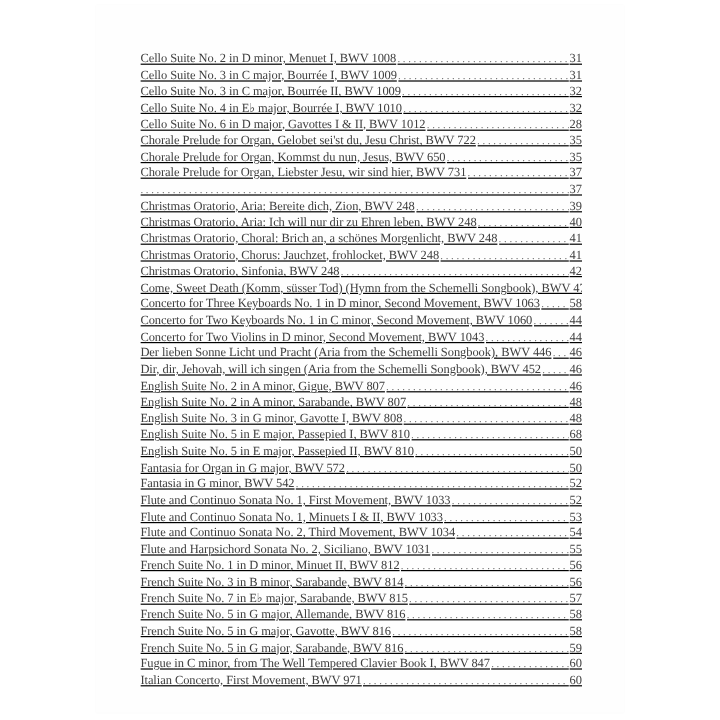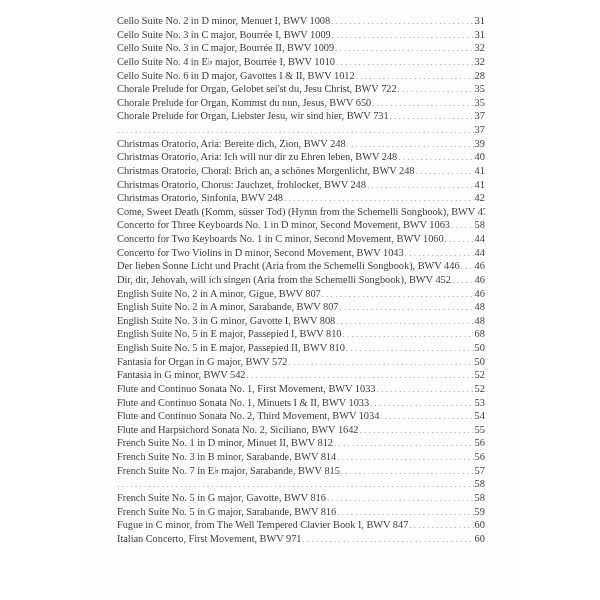--- a/index.html
+++ b/index.html
@@ -7,22 +7,22 @@
     width: 600px; height: 600px; background: #ffffff; overflow: hidden;
     position: relative;
     font-family: "Liberation Serif", "DejaVu Serif", serif;
   }
   .page {
     position: absolute; left: 80px; top: 4px; width: 440px; height: 590px;
     background: #fefefe;
     box-shadow: 0 0 1px rgba(0,0,0,0.04);
   }
   .toc {
-    position: absolute; left: 117px; top: 14px; width: 368px;
-    margin: 0; padding: 0; list-style: none;
+    position: absolute; left: 117px; top: 43px; width: 368px;
+    margin: 0; padding: 0; list-style: none; text-decoration: underline;
   }
   .toc li {
     display: flex; align-items: baseline;
     height: 13.63px; line-height: 13.63px;
     font-size: 10.4px; color: #3e3e3e;
     white-space: nowrap; overflow: hidden;
   }
   .toc .title { flex: 0 0 auto; padding-right: 1px; letter-spacing: -0.05px; }
   .toc .leader {
     flex: 1 1 auto; overflow: hidden; color: #777;
@@ -183,40 +183,41 @@
     <span class="title">Flute and Continuo Sonata No. 1, Minuets I &amp; II, BWV 1033</span>
     <span class="leader"></span>
     <span class="page-num">53</span>
   </li>
     <li>
     <span class="title">Flute and Continuo Sonata No. 2, Third Movement, BWV 1034</span>
     <span class="leader"></span>
     <span class="page-num">54</span>
   </li>
     <li>
-    <span class="title">Flute and Harpsichord Sonata No. 2, Siciliano, BWV 1642</span>
+    <span class="title">Flute and Harpsichord Sonata No. 2, Siciliano, BWV 1031</span>
     <span class="leader"></span>
     <span class="page-num">55</span>
   </li>
     <li>
     <span class="title">French Suite No. 1 in D minor, Minuet II, BWV 812</span>
     <span class="leader"></span>
     <span class="page-num">56</span>
   </li>
     <li>
     <span class="title">French Suite No. 3 in B minor, Sarabande, BWV 814</span>
     <span class="leader"></span>
     <span class="page-num">56</span>
   </li>
     <li>
     <span class="title">French Suite No. 7 in E♭ major, Sarabande, BWV 815</span>
     <span class="leader"></span>
     <span class="page-num">57</span>
   </li>
     <li>
+    <span class="title">French Suite No. 5 in G major, Allemande, BWV 816</span>
     <span class="leader"></span>
     <span class="page-num">58</span>
   </li>
     <li>
     <span class="title">French Suite No. 5 in G major, Gavotte, BWV 816</span>
     <span class="leader"></span>
     <span class="page-num">58</span>
   </li>
     <li>
     <span class="title">French Suite No. 5 in G major, Sarabande, BWV 816</span>

